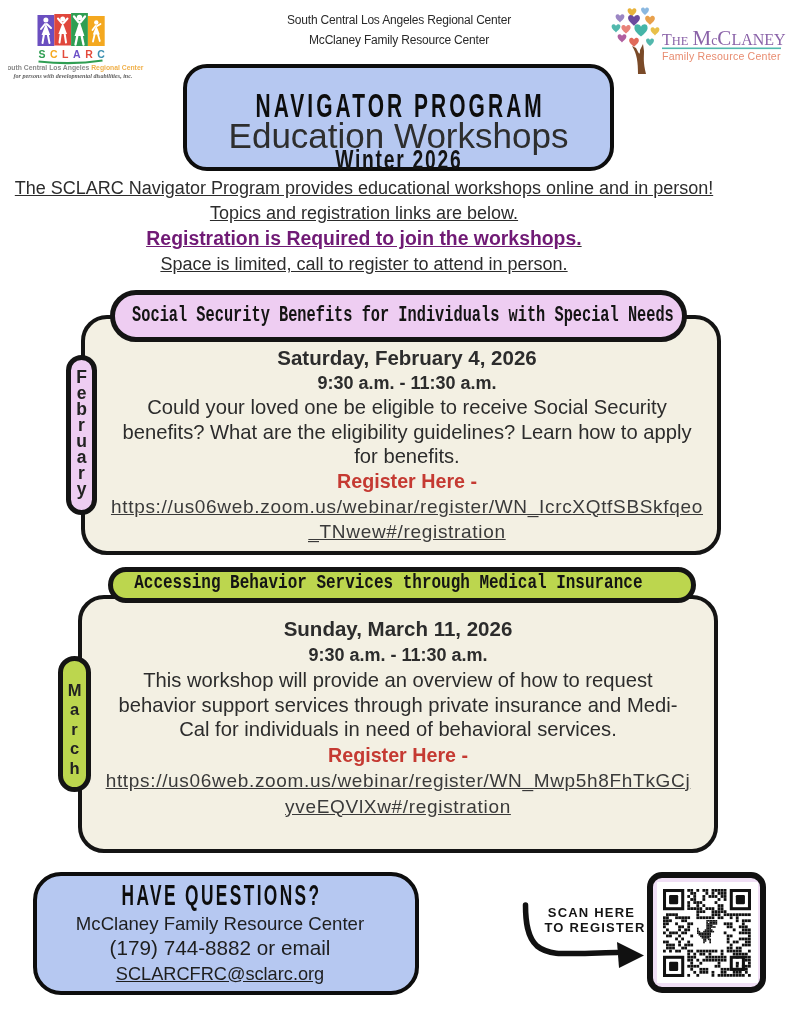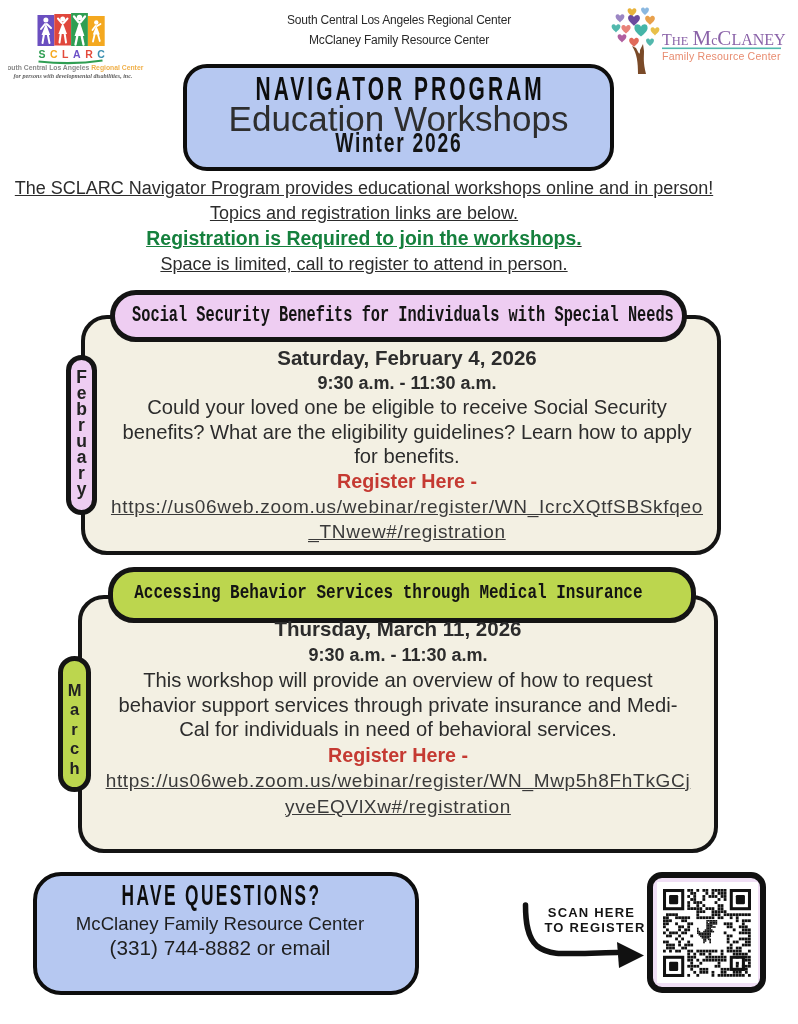--- a/index.html
+++ b/index.html
@@ -62,29 +62,29 @@
     <path d="M0 -2.2 C1.2 -4.4 4.4 -4.4 4.4 -1.4 C4.4 0.8 1.4 3 0 4.4 C-1.4 3 -4.4 0.8 -4.4 -1.4 C-4.4 -4.4 -1.2 -4.4 0 -2.2 Z" fill="#52b8ad" transform="translate(40,38) scale(0.9)"></path>
   </g>
   <path d="M28 70 C28 58 27 50 22 42 L26 44 C29 50 30 52 30 46 L33 40 L34 47 C34 54 33 58 36 70 Z" fill="#7a4a28"></path>
   <text x="52" y="41" font-family="Liberation Serif,serif" font-size="16" fill="#8a62a8">T<tspan font-size="12.5">HE</tspan> <tspan font-size="21">M</tspan><tspan font-size="14">c</tspan><tspan font-size="21">C</tspan><tspan font-size="16">LANEY</tspan></text>
   <rect x="52" y="43.5" width="119" height="1.6" fill="#52b8ad"></rect>
   <text x="52" y="56" font-size="10.6" fill="#e88c70" letter-spacing="0.2">Family Resource Center</text>
 </svg>
 </div>
 
 <div class="abs" style="left:183px; top:64px; width:431px; height:107px; background:#b6c8f1; border:4.5px solid #0d0d0d; border-radius:24px; text-align:center;">
-  <div style="margin-top:3px; font-size:34px; font-weight:bold; color:#0d0d0d; line-height:34px;"><span class="sqz" id="nav1" style="transform:scaleX(0.615); letter-spacing:5px; position:relative; left:-22.3px;">NAVIGATOR PROGRAM</span></div>
+  <div style="margin-top:20px; font-size:34px; font-weight:bold; color:#0d0d0d; line-height:34px;"><span class="sqz" id="nav1" style="transform:scaleX(0.615); letter-spacing:5px; position:relative; left:-22.3px;">NAVIGATOR PROGRAM</span></div>
   <div style="font-size:35px; color:#2e2e2e; line-height:28px;">Education Workshops</div>
   <div style="font-size:27.5px; font-weight:bold; color:#141414; line-height:24px; margin-top:-2px;"><span class="sqz" id="nav2" style="transform:scaleX(0.70); letter-spacing:2.5px;">Winter 2026</span></div>
 </div>
 
 <div class="abs ctr" style="left:0; top:176px; width:728px; font-size:18px; color:#2c2c2c; line-height:25px;text-decoration:underline;">
 The SCLARC Navigator Program provides educational workshops online and in person!<br>
 Topics and registration links are below.<br>
-<span style="color:#15803d; font-weight:bold; font-size:19.4px;"><u>Registration is Required to join the workshops</u>.</span><br>
+<span style="color:#701a75; font-weight:bold; font-size:19.4px;"><u>Registration is Required to join the workshops</u>.</span><br>
 Space is limited, call to register to attend in person.
 </div>
 
 <div class="abs" style="left:81px; top:315px; width:640px; height:240px; background:#f3f0e3; border:4.5px solid #141414; border-radius:26px;"></div>
 
 <div class="abs" style="left:110px; top:290px; width:577px; height:52px; background:#eecdf2; border:5px solid #141414; border-radius:26px; display:flex; align-items:center; justify-content:center;">
   <span class="mono sqz" id="t1" style="font-size:17px; color:#141414; transform:scale(0.9,1.25); position:relative; left:4px; top:-0.5px;">Social Security Benefits for Individuals with Special Needs</span>
 </div>
 
 <div class="abs" style="left:66px; top:355px; width:31px; height:160px; background:#eecdf2; border:5px solid #141414; border-radius:16px; text-align:center; padding-top:8.5px;">
@@ -94,39 +94,39 @@
 <div class="abs ctr" style="left:100px; top:345px; width:614px; color:#2c2c2c;">
   <div style="font-size:20.5px; font-weight:bold; line-height:26px;">Saturday, February 4, 2026</div>
   <div style="font-size:18px; font-weight:bold; line-height:24px;">9:30 a.m. - 11:30 a.m.</div>
   <div style="font-size:20.2px; line-height:24.5px;">Could your loved one be eligible to receive Social Security<br>benefits? What are the eligibility guidelines? Learn how to apply<br>for benefits.</div>
   <div style="font-size:19.7px; font-weight:bold; color:#c53a32; line-height:25px;">Register Here -</div>
   <div style="font-size:19px; line-height:25px; color:#3a3a3a; text-decoration:underline; letter-spacing:0.68px;" id="lk1">https://us06web.zoom.us/webinar/register/WN_IcrcXQtfSBSkfqeo<br>_TNwew#/registration</div>
 </div>
 
 <div class="abs" style="left:78px; top:595px; width:640px; height:258px; background:#f3f0e3; border:4.5px solid #141414; border-radius:26px;"></div>
 
-<div class="abs" style="left:108px; top:567px; width:588px; height:56px; background:#bcd64e; border:5px solid #141414; border-radius:26px; display:flex; align-items:center; justify-content:center;">
+<div class="abs" style="left:108px; top:567px; width:588px; height:36px; background:#bcd64e; border:5px solid #141414; border-radius:26px; display:flex; align-items:center; justify-content:center;">
   <span class="mono sqz" id="t2" style="font-size:17px; color:#141414; transform:scale(0.94,1.15); position:relative; left:-14px; top:-3px;">Accessing Behavior Services through Medical Insurance</span>
 </div>
 
 <div class="abs" style="left:58px; top:656px; width:33px; height:136px; background:#bcd64e; border:5px solid #141414; border-radius:17px; text-align:center; padding-top:19.5px;">
   <div style="font-size:16.5px; font-weight:bold; color:#222; line-height:19.5px;">M<br>a<br>r<br>c<br>h</div>
 </div>
 
 <div class="abs ctr" style="left:91px; top:616px; width:614px; color:#2c2c2c;">
-  <div style="font-size:20.5px; font-weight:bold; line-height:26px;">Thursday, March 11, 2026</div>
+  <div style="font-size:20.5px; font-weight:bold; line-height:26px;">Sunday, March 11, 2026</div>
   <div style="font-size:18px; font-weight:bold; line-height:26px;">9:30 a.m. - 11:30 a.m.</div>
   <div style="font-size:20.2px; line-height:24.5px;">This workshop will provide an overview of how to request<br>behavior support services through private insurance and Medi-<br>Cal for individuals in need of behavioral services.</div>
   <div style="font-size:19.7px; font-weight:bold; color:#c53a32; line-height:26px;">Register Here -</div>
   <div style="font-size:19px; line-height:26px; color:#3a3a3a; text-decoration:underline; letter-spacing:0.68px;" id="lk2">https://us06web.zoom.us/webinar/register/WN_Mwp5h8FhTkGCj<br>yveEQVlXw#/registration</div>
 </div>
 
 <div class="abs ctr" style="left:33px; top:872px; width:386px; height:123px; background:#b6c8f1; border:4px solid #0d0d0d; border-radius:28px;">
   <div style="margin-top:3.5px; font-size:29px; font-weight:bold; color:#0d0d0d; line-height:30px;"><span class="sqz" id="hq" style="transform:scaleX(0.597); letter-spacing:4px; position:relative; left:-5px;">HAVE QUESTIONS?</span></div>
-  <div style="font-size:18.6px; color:#1e1e1e; line-height:24.5px; margin-top:2px; position:relative; left:-6px;">McClaney Family Resource Center<br><span style="font-size:20.7px;">(331) 744-8882 or email</span><br></div>
+  <div style="font-size:18.6px; color:#1e1e1e; line-height:24.5px; margin-top:2px; position:relative; left:-6px;">McClaney Family Resource Center<br><span style="font-size:20.7px;">(179) 744-8882 or email</span><br><u style="font-size:18.2px;">SCLARCFRC@sclarc.org</u></div>
 </div>
 
 <div class="abs" style="left:505px; top:880px; width:160px; height:105px;">
 <svg width="160" height="105" viewBox="0 0 160 105">
   <path d="M20.5 25 C20.5 41 22 57 32 66 C45 76.5 60 73.5 112 72.5" stroke="#111" stroke-width="5.5" fill="none" stroke-linecap="round"></path>
   <polygon points="112,62 139,75.5 114,88" fill="#111"></polygon>
   <text x="86.5" y="37" text-anchor="middle" font-size="13" font-weight="bold" letter-spacing="1.2" fill="#141414">SCAN HERE</text>
   <text x="90" y="51.5" text-anchor="middle" font-size="13" font-weight="bold" letter-spacing="1.2" fill="#141414">TO REGISTER</text>
 </svg>
 </div>

